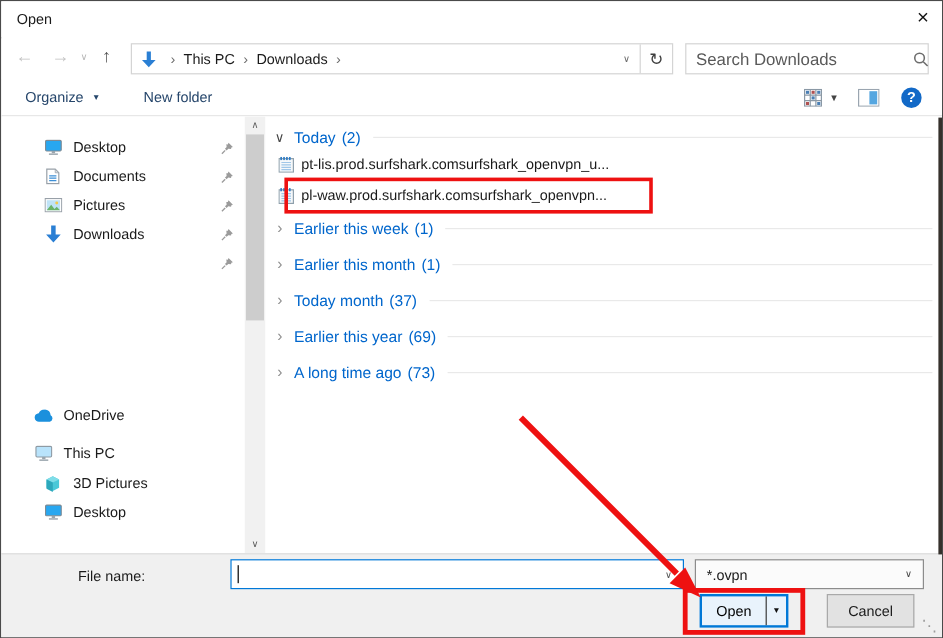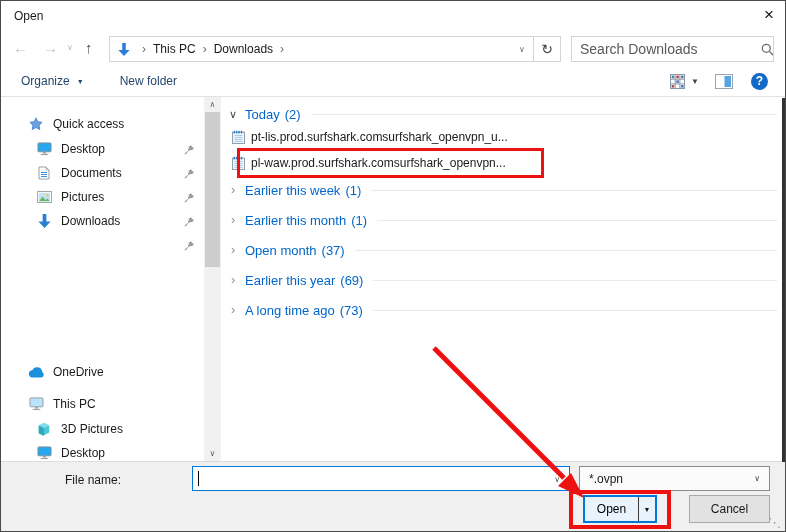--- a/index.html
+++ b/index.html
@@ -79,21 +79,21 @@
   .text-caret { position:absolute; left:5px; top:4px; width:1px; height:15px; background:#000; }
   .fn-chevron { position:absolute; right:9px; top:8px; font-size:8px; color:#555; cursor:pointer; }
   .filter-combo { position:absolute; left:578px; top:4px; width:191px; height:25px; border:1px solid #8c8c8c; background:#fbfbfb; display:flex; align-items:center; padding:0 9px; cursor:pointer; }
   .filter-combo .fval { flex:1; }
   .filter-combo .fchev { font-size:8px; color:#444; }
   .open-redbox { position:absolute; left:568px; top:28px; width:102px; height:39px; border:4px solid #ee1111; z-index:40; pointer-events:none; }
   .open-btn { position:absolute; left:582px; top:33px; width:74px; height:28px; border:2px solid #0078d7; background:#e9f3fc; display:flex; align-items:stretch; cursor:pointer; }
   .open-main { flex:1; display:flex; align-items:center; justify-content:center; font-size:12px; color:#000; }
   .open-div { width:1px; background:#3a3a3a; }
   .open-caret { width:16px; display:flex; align-items:center; justify-content:center; font-size:7px; color:#111; }
-  .cancel-btn { position:absolute; left:688px; top:33px; width:81px; height:28px; border:1px solid #a9a9a9; background:#e2e2e2; display:flex; align-items:center; justify-content:center; cursor:pointer; }
+  .cancel-btn { position:absolute; left:688px; top:33px; width:73px; height:28px; border:1px solid #a9a9a9; background:#e2e2e2; display:flex; align-items:center; justify-content:center; cursor:pointer; }
   .grip { position:absolute; right:4px; bottom:1px; font-size:13px; color:#9b9b9b; cursor:nwse-resize; }
 
   
   .file-redbox { position:absolute; left:236px; top:147px; width:307px; height:30px; border:3px solid #ee1111; z-index:40; pointer-events:none; }
   .arrow-svg { position:absolute; inset:0; z-index:50; pointer-events:none; }
   .right-edge { position:absolute; right:0; top:97px; height:364px; width:3px; background:#35312c; z-index:5; pointer-events:none; }
 </style>
 </head>
 <body>
 
@@ -169,28 +169,20 @@
           <rect x="0.5" y="0.5" width="17" height="14" fill="#fff" stroke="#9aa5b0"></rect>
           <rect x="9.5" y="2" width="6.5" height="11" fill="#55a6e0"></rect>
         </svg>
     </span>
     <span class="help-btn">?</span>
   </div>
 
   <div class="content">
 
     <div class="sidebar">
-      <div class="srow top">
-        <span class="icn">
-          <svg width="14" height="14" viewBox="0 0 16 16">
-              <path d="M8 1l2.1 4.4 4.9.6-3.5 3.4.8 4.9L8 12l-4.3 2.3.8-4.9L1 6l4.9-.6z" fill="#6ba3e0" stroke="#3c78c8" stroke-width="0.9"></path>
-            </svg>
-        </span>
-        <span class="lbl">Quick access</span>
-      </div>
       <div class="srow child">
         <span class="icn">
           <svg width="15" height="14" viewBox="0 0 16 15">
               <rect x="1" y="1" width="14" height="9.5" rx="1" fill="#28a7f0" stroke="#7d8a94"></rect>
               <rect x="6.5" y="10.5" width="3" height="2" fill="#9aa5ad"></rect>
               <rect x="4" y="12.7" width="8" height="1.3" fill="#9aa5ad"></rect>
             </svg>
         </span>
         <span class="lbl">Desktop</span>
         <span class="pin">
@@ -356,21 +348,21 @@
         <span class="grule"></span>
       </div>
       <div class="group-hdr gmt">
         <span class="gchev collapsed">›</span>
         <span class="glabel">Earlier this month</span>
         <span class="gcount">(1)</span>
         <span class="grule"></span>
       </div>
       <div class="group-hdr gmt">
         <span class="gchev collapsed">›</span>
-        <span class="glabel">Open month</span>
+        <span class="glabel">Today month</span>
         <span class="gcount">(37)</span>
         <span class="grule"></span>
       </div>
       <div class="group-hdr gmt">
         <span class="gchev collapsed">›</span>
         <span class="glabel">Earlier this year</span>
         <span class="gcount">(69)</span>
         <span class="grule"></span>
       </div>
       <div class="group-hdr gmt">

